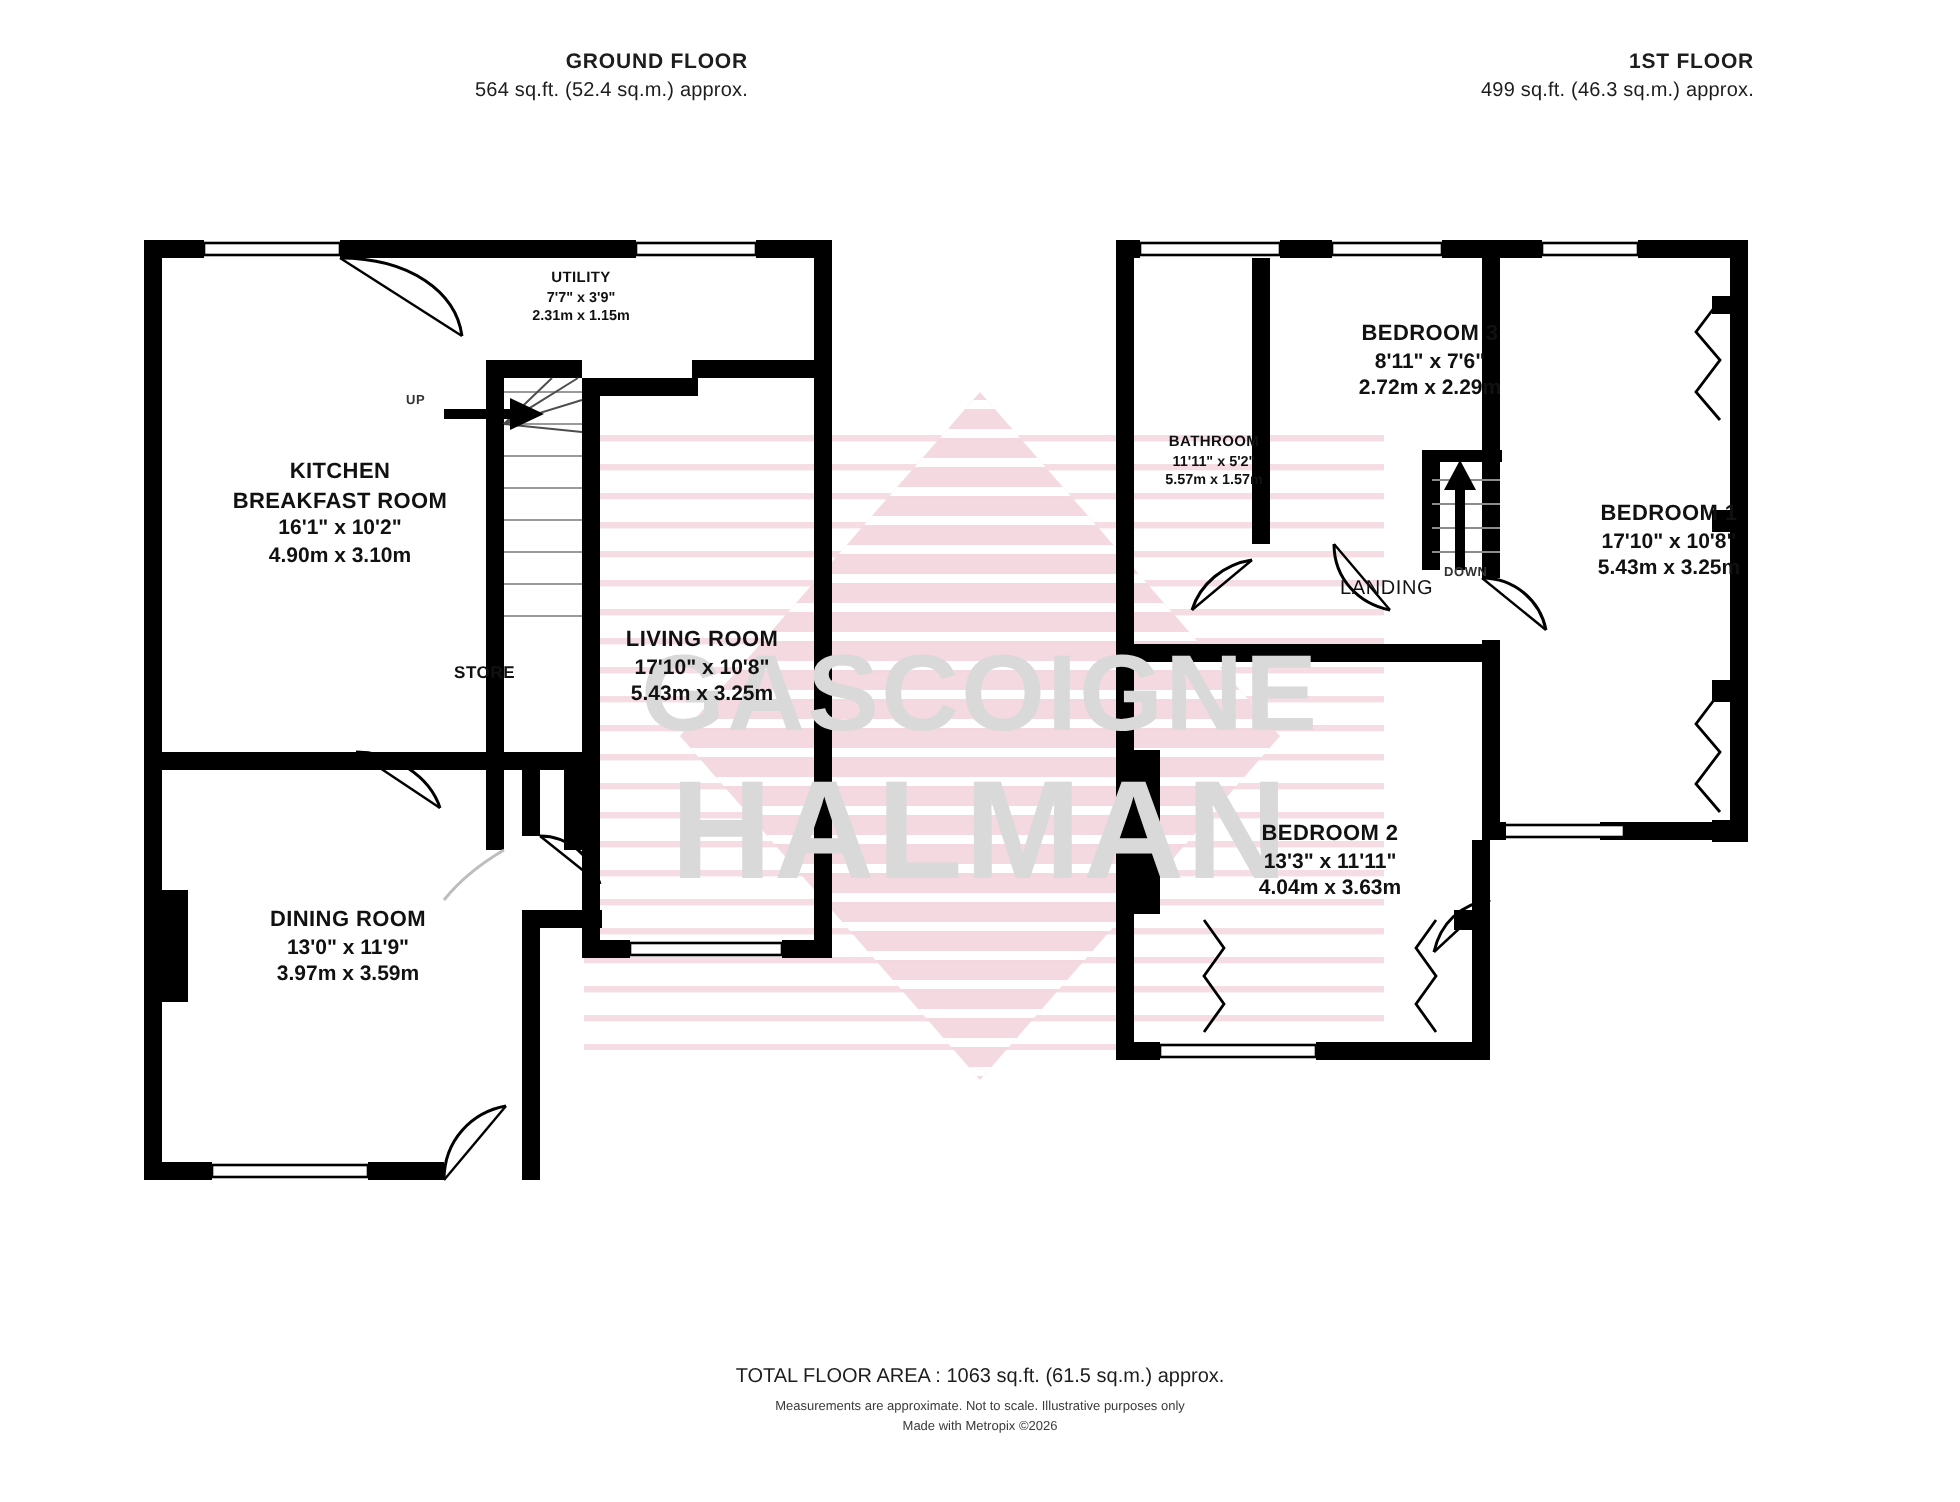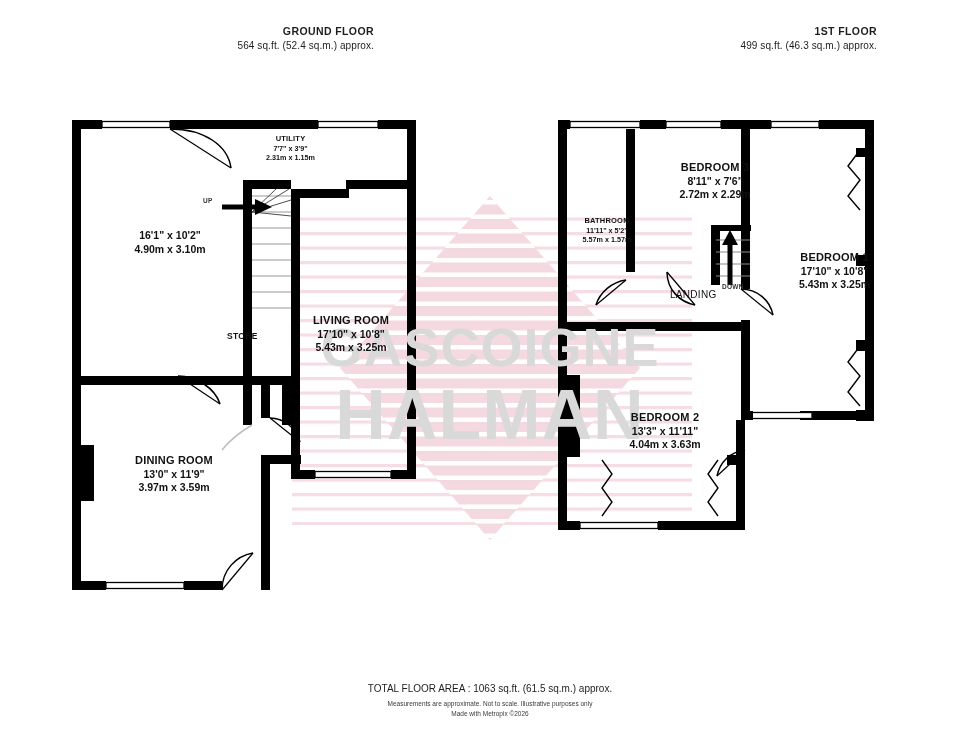--- a/index.html
+++ b/index.html
@@ -358,20 +358,22 @@
   <span>GROUND FLOOR</span>
   <span class="sub">564 sq.ft. (52.4 sq.m.) approx.</span>
 </div>
 
 <div class="hdr" style="left:627px; top:25px; width:250px;">
   <span>1ST FLOOR</span>
   <span class="sub">499 sq.ft. (46.3 sq.m.) approx.</span>
 </div>
 
 <div class="roomlabel" style="left:60px; top:229px; width:220px;">
+  <span class="nm">KITCHEN</span>
+  <span class="nm2">BREAKFAST ROOM</span>
   <span class="dim">16'1"  x 10'2"</span>
   <span class="dim">4.90m  x 3.10m</span>
 </div>
 
 <div class="roomlabel small" style="left:218px; top:134px; width:145px;">
   <span class="nm">UTILITY</span>
   <span class="dim">7'7"  x 3'9"</span>
   <span class="dim">2.31m  x 1.15m</span>
 </div>
 

